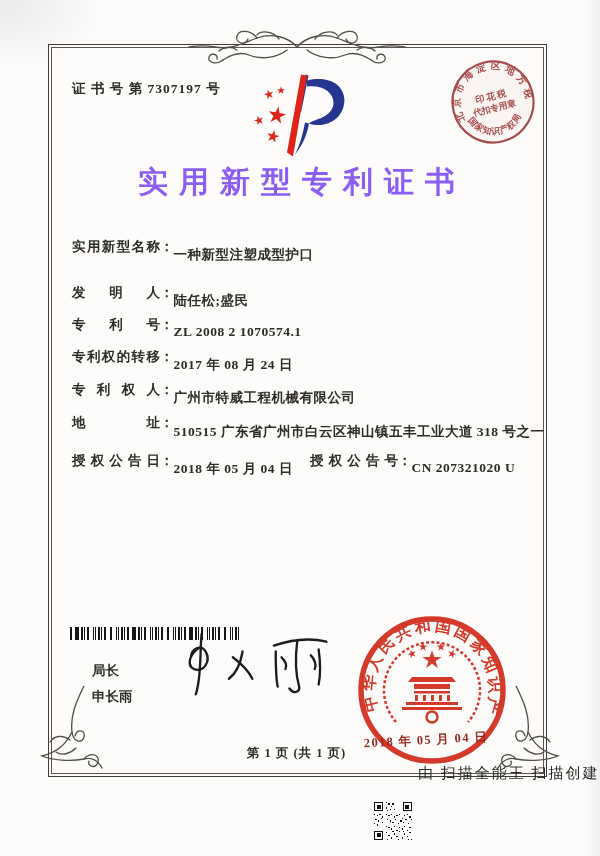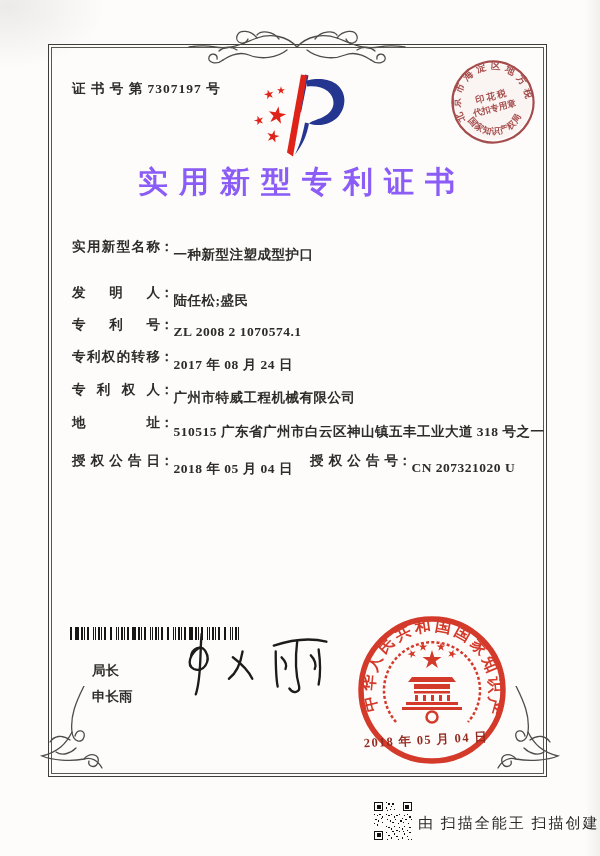--- a/index.html
+++ b/index.html
@@ -61,21 +61,21 @@
   .seal-red-f{fill:var(--seal_red,#d42f1f);}
   .seal-red-s{stroke:var(--seal_red,#d42f1f);fill:none;}
   .seal-date{fill:#8f1d12;font-weight:700;font-size:12.5px;letter-spacing:1px;}
   
   .tax-stamp{position:absolute;left:447px;top:56px;width:92px;height:92px;transform:rotate(-14deg);opacity:.9;}
   .tax-red-f{fill:var(--stamp_red,#9c3a3a);}
   .tax-red-s{stroke:var(--stamp_red,#9c3a3a);fill:none;}
   
   .page-indicator{position:absolute;left:48px;top:745px;width:497px;text-align:center;
     font-size:12.5px;font-weight:600;letter-spacing:1px;}
-  .scan-footer-text{position:absolute;left:418px;top:814px;font-size:15px;letter-spacing:2px;
+  .scan-footer-text{position:absolute;left:418px;top:764px;font-size:15px;letter-spacing:2px;
     color:#2b2a28;font-weight:500;}
   .qr{position:absolute;left:374px;top:802px;width:38px;height:38px;}
   .qr path,.qr rect{fill:#111;}
   text{font-family:"Liberation Serif","DejaVu Serif",serif;}
 </style>
 </head>
 <body>
 
 <div id="scan">
 
@@ -214,20 +214,21 @@
     <rect class="seal-red-f" x="71" y="85" width="3" height="6"></rect>
     <rect class="seal-red-f" x="79" y="85" width="3" height="6"></rect>
     <rect class="seal-red-f" x="87" y="85" width="3" height="6"></rect>
     <rect class="seal-red-f" x="95" y="85" width="3" height="6"></rect>
     <rect class="seal-red-f" x="54" y="92" width="52" height="3"></rect>
     <rect class="seal-red-f" x="50" y="97" width="60" height="3"></rect>
     <circle cx="80" cy="107" r="5.5" class="seal-red-s" stroke-width="2.5"></circle>
     <text x="74" y="134" text-anchor="middle" class="seal-date" textLength="124" lengthAdjust="spacing" transform="rotate(-3 74 134)">2018 年 05 月 04 日</text>
   </svg>
 
+  <div class="page-indicator">第 1 页 (共 1 页)</div>
 
   <svg class="qr" viewBox="0 0 29 29" shape-rendering="crispEdges">
     <path fill-rule="evenodd" d="M0,0h7v7h-7z M1,1v5h5v-5z"></path>
     <rect x="2" y="2" width="3" height="3"></rect>
     <path fill-rule="evenodd" d="M22,0h7v7h-7z M23,1v5h5v-5z"></path>
     <rect x="24" y="2" width="3" height="3"></rect>
     <path fill-rule="evenodd" d="M0,22h7v7h-7z M1,23v5h5v-5z"></path>
     <rect x="2" y="24" width="3" height="3"></rect>
     <path d="M9,0h1v1H9zM11,1h1v1h-1zM13,3h1v1h-1zM9,4h1v1H9zM12,5h1v1h-1zM10,6h1v1h-1zM14,1h1v1h-1zM15,5h1v1h-1zM0,9h1v1H0zM2,10h1v1H2zM4,9h1v1H4zM6,11h1v1H6zM1,13h1v1H1zM3,14h1v1H3zM5,12h1v1H5zM0,16h1v1H0zM2,17h1v1H2zM6,15h1v1H6zM9,9h1v1H9zM11,10h1v1h-1zM13,9h1v1h-1zM15,11h1v1h-1zM17,10h1v1h-1zM19,9h1v1h-1zM21,12h1v1h-1zM23,10h1v1h-1zM25,9h1v1h-1zM27,11h1v1h-1zM28,13h1v1h-1zM10,13h1v1h-1zM12,14h1v1h-1zM14,15h1v1h-1zM16,13h1v1h-1zM18,16h1v1h-1zM20,14h1v1h-1zM22,15h1v1h-1zM24,13h1v1h-1zM26,16h1v1h-1zM9,18h1v1H9zM11,19h1v1h-1zM13,20h1v1h-1zM15,18h1v1h-1zM17,21h1v1h-1zM19,19h1v1h-1zM21,20h1v1h-1zM23,18h1v1h-1zM25,21h1v1h-1zM27,19h1v1h-1zM9,23h1v1H9zM11,25h1v1h-1zM13,27h1v1h-1zM15,24h1v1h-1zM17,26h1v1h-1zM19,22h1v1h-1zM21,27h1v1h-1zM23,24h1v1h-1zM25,26h1v1h-1zM27,23h1v1h-1zM28,28h1v1h-1zM10,28h1v1h-1zM14,22h1v1h-1zM18,28h1v1h-1zM22,22h1v1h-1zM26,28h1v1h-1z"></path>
   </svg>

